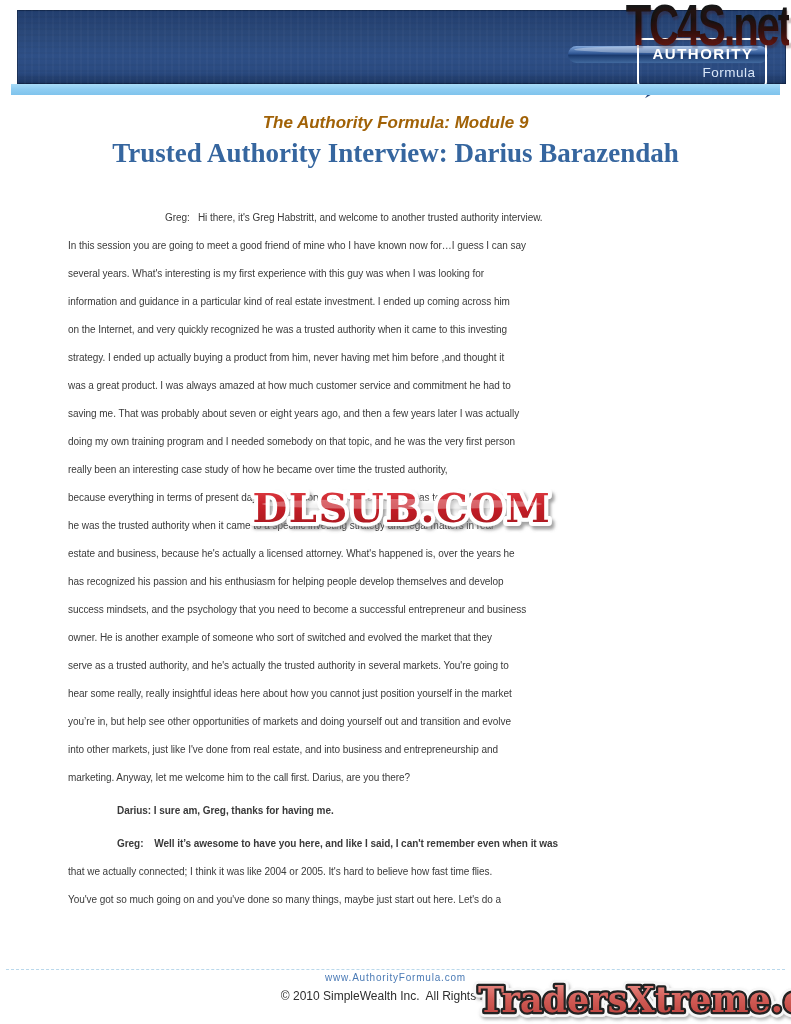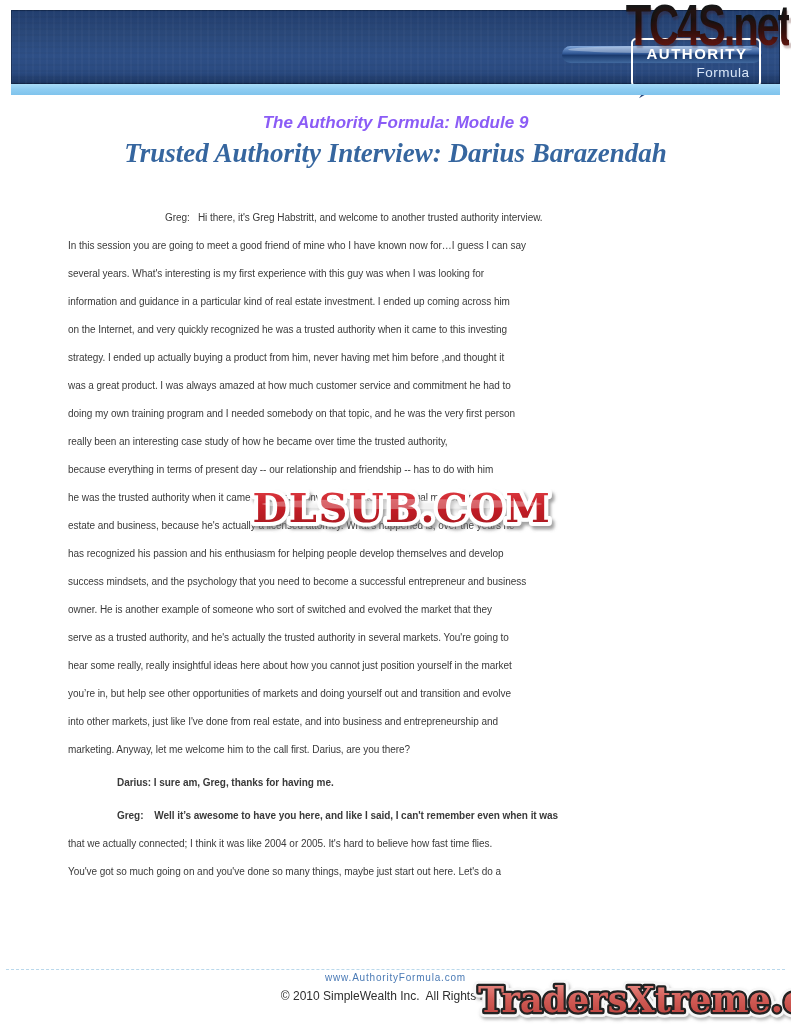--- a/index.html
+++ b/index.html
@@ -3,21 +3,21 @@
 <meta charset="utf-8">
 <style>
   html,body{margin:0;padding:0;background:#ffffff;}
   .page{
     position:relative;width:791px;height:1024px;overflow:hidden;background:#ffffff;
     font-family:"Liberation Sans",sans-serif;
   }
 
   
   .banner{
-    position:absolute;left:11px;top:10px;width:769px;height:74px;
+    position:absolute;left:17px;top:10px;width:769px;height:74px;
     background:linear-gradient(180deg,#223e6e 0%,#2a4879 30%,#2e4f86 62%,#2a4a80 84%,#1c3560 100%);
     box-shadow:inset 0 0 0 1px rgba(10,25,55,.55);
   }
   .banner-texture{
     position:absolute;inset:0;
     background:
       repeating-linear-gradient(90deg,rgba(255,255,255,.025) 0 2px,transparent 2px 7px),
       repeating-linear-gradient(0deg,rgba(0,0,0,.03) 0 2px,transparent 2px 6px);
   }
   .banner-strip{
@@ -35,27 +35,26 @@
     letter-spacing:-3px;transform:scaleX(.72);transform-origin:100% 0;
     background:linear-gradient(180deg,#1b1b1b 0%,#121212 42%,#2e100d 62%,#5d1712 82%,#79201a 100%);
     -webkit-background-clip:text;background-clip:text;color:transparent;
     text-shadow:2px 3px 2px rgba(70,15,10,0.25);
     white-space:nowrap;
   }
 
   
   .subtitle{
     position:absolute;left:0;top:113px;width:100%;text-align:center;
-    font-weight:bold;font-style:italic;font-size:17px;color:#8b5cf6;
+    font-weight:bold;font-style:italic;font-size:17px;color:#a16207;
   }
   .main-title{
     position:absolute;left:0;top:138px;width:100%;text-align:center;
     font-family:"Liberation Serif",serif;font-weight:bold;font-size:27px;
     color:var(--title-blue,#36669f);
-    font-style:italic;
   }
 
   
   .transcript{
     position:absolute;left:68px;top:204px;width:690px;
     font-size:10px;letter-spacing:-0.05px;color:#3a3a3a;
   }
   .tline{height:28px;line-height:28px;white-space:nowrap;}
   .tline.pgap{margin-top:5px;font-weight:bold;}
 
@@ -108,20 +107,21 @@
   <div class="main-title">Trusted Authority Interview: Darius Barazendah</div>
 
   <div class="transcript">
       <div class="tline" style="padding-left: 97px;">Greg:&nbsp;&nbsp;&nbsp;Hi there, it's Greg Habstritt, and welcome to another trusted authority interview.</div>
       <div class="tline">In this session you are going to meet a good friend of mine who I have known now for…I guess I can say</div>
       <div class="tline">several years. What's interesting is my first experience with this guy was when I was looking for</div>
       <div class="tline">information and guidance in a particular kind of real estate investment. I ended up coming across him</div>
       <div class="tline">on the Internet, and very quickly recognized he was a trusted authority when it came to this investing</div>
       <div class="tline">strategy. I ended up actually buying a product from him, never having met him before ,and thought it</div>
       <div class="tline">was a great product. I was always amazed at how much customer service and commitment he had to</div>
+      <div class="tline">saving me. That was probably about seven or eight years ago, and then a few years later I was actually</div>
       <div class="tline">doing my own training program and I needed somebody on that topic, and he was the very first person</div>
       <div class="tline">really been an interesting case study of how he became over time the trusted authority,</div>
       <div class="tline">because everything in terms of present day -- our relationship and friendship -- has to do with him</div>
       <div class="tline">he was the trusted authority when it came to a specific investing strategy and legal matters in real</div>
       <div class="tline">estate and business, because he's actually a licensed attorney. What's happened is, over the years he</div>
       <div class="tline">has recognized his passion and his enthusiasm for helping people develop themselves and develop</div>
       <div class="tline">success mindsets, and the psychology that you need to become a successful entrepreneur and business</div>
       <div class="tline">owner. He is another example of someone who sort of switched and evolved the market that they</div>
       <div class="tline">serve as a trusted authority, and he's actually the trusted authority in several markets. You're going to</div>
       <div class="tline">hear some really, really insightful ideas here about how you cannot just position yourself in the market</div>

